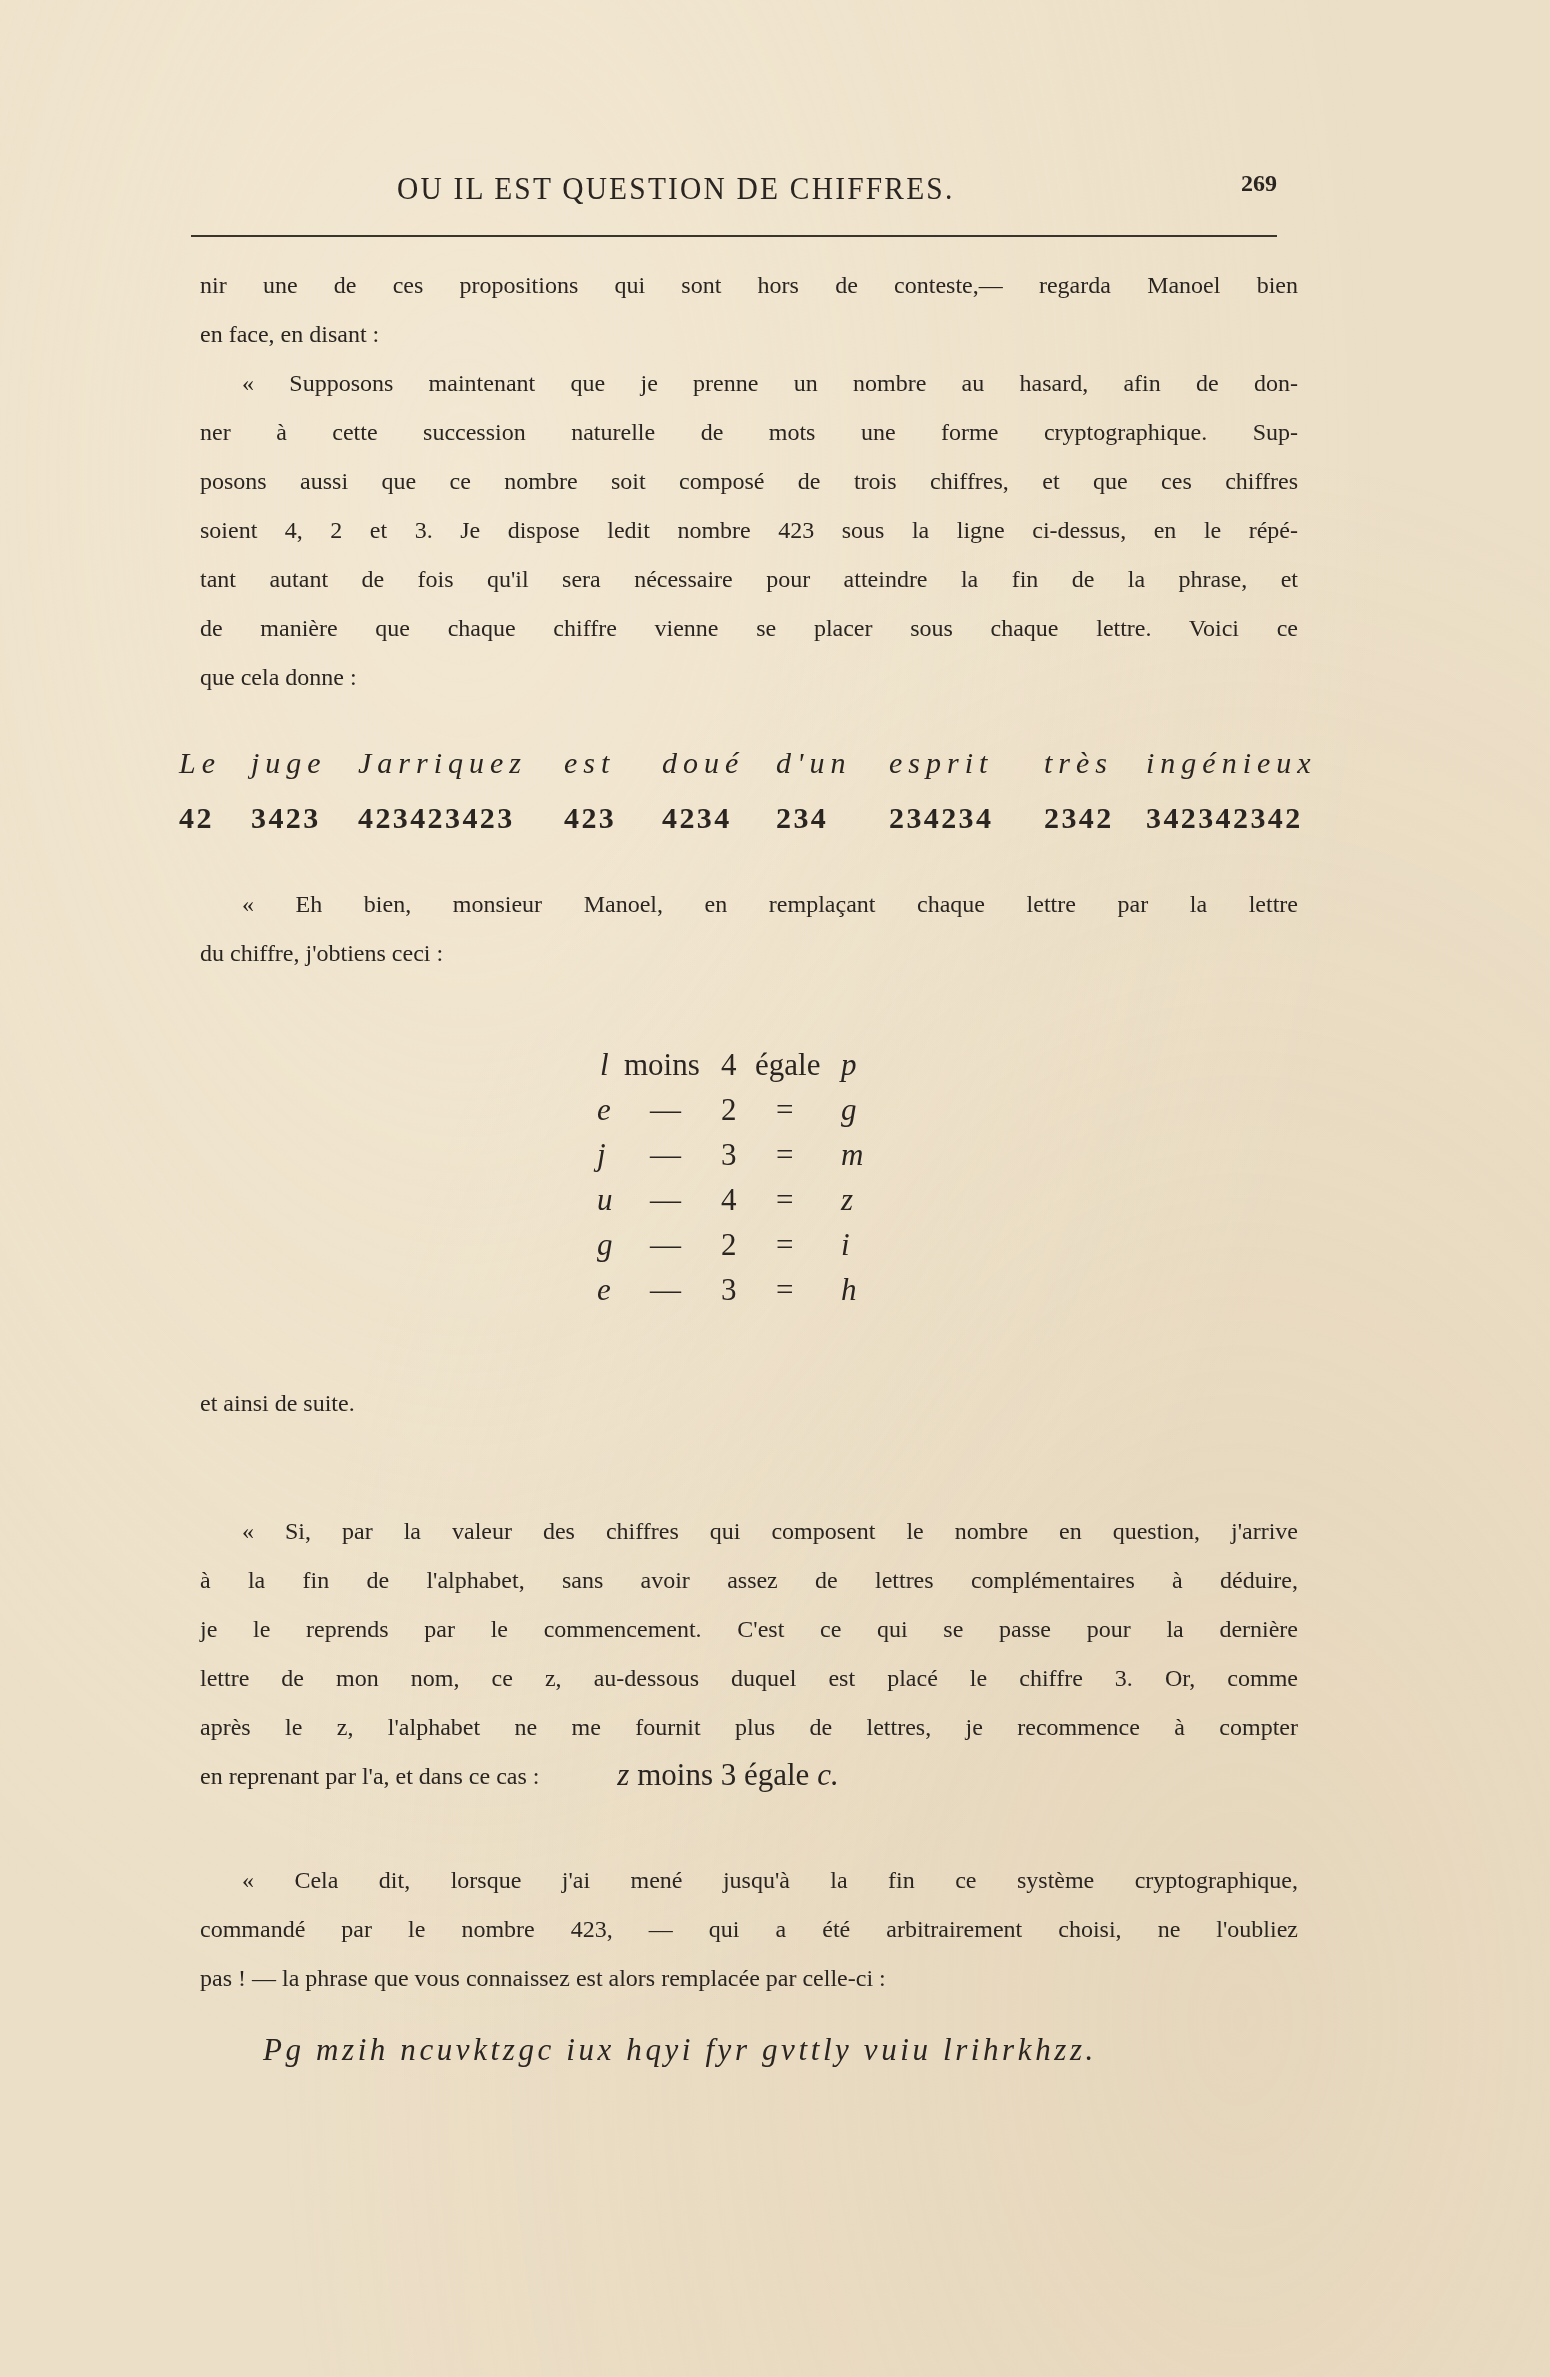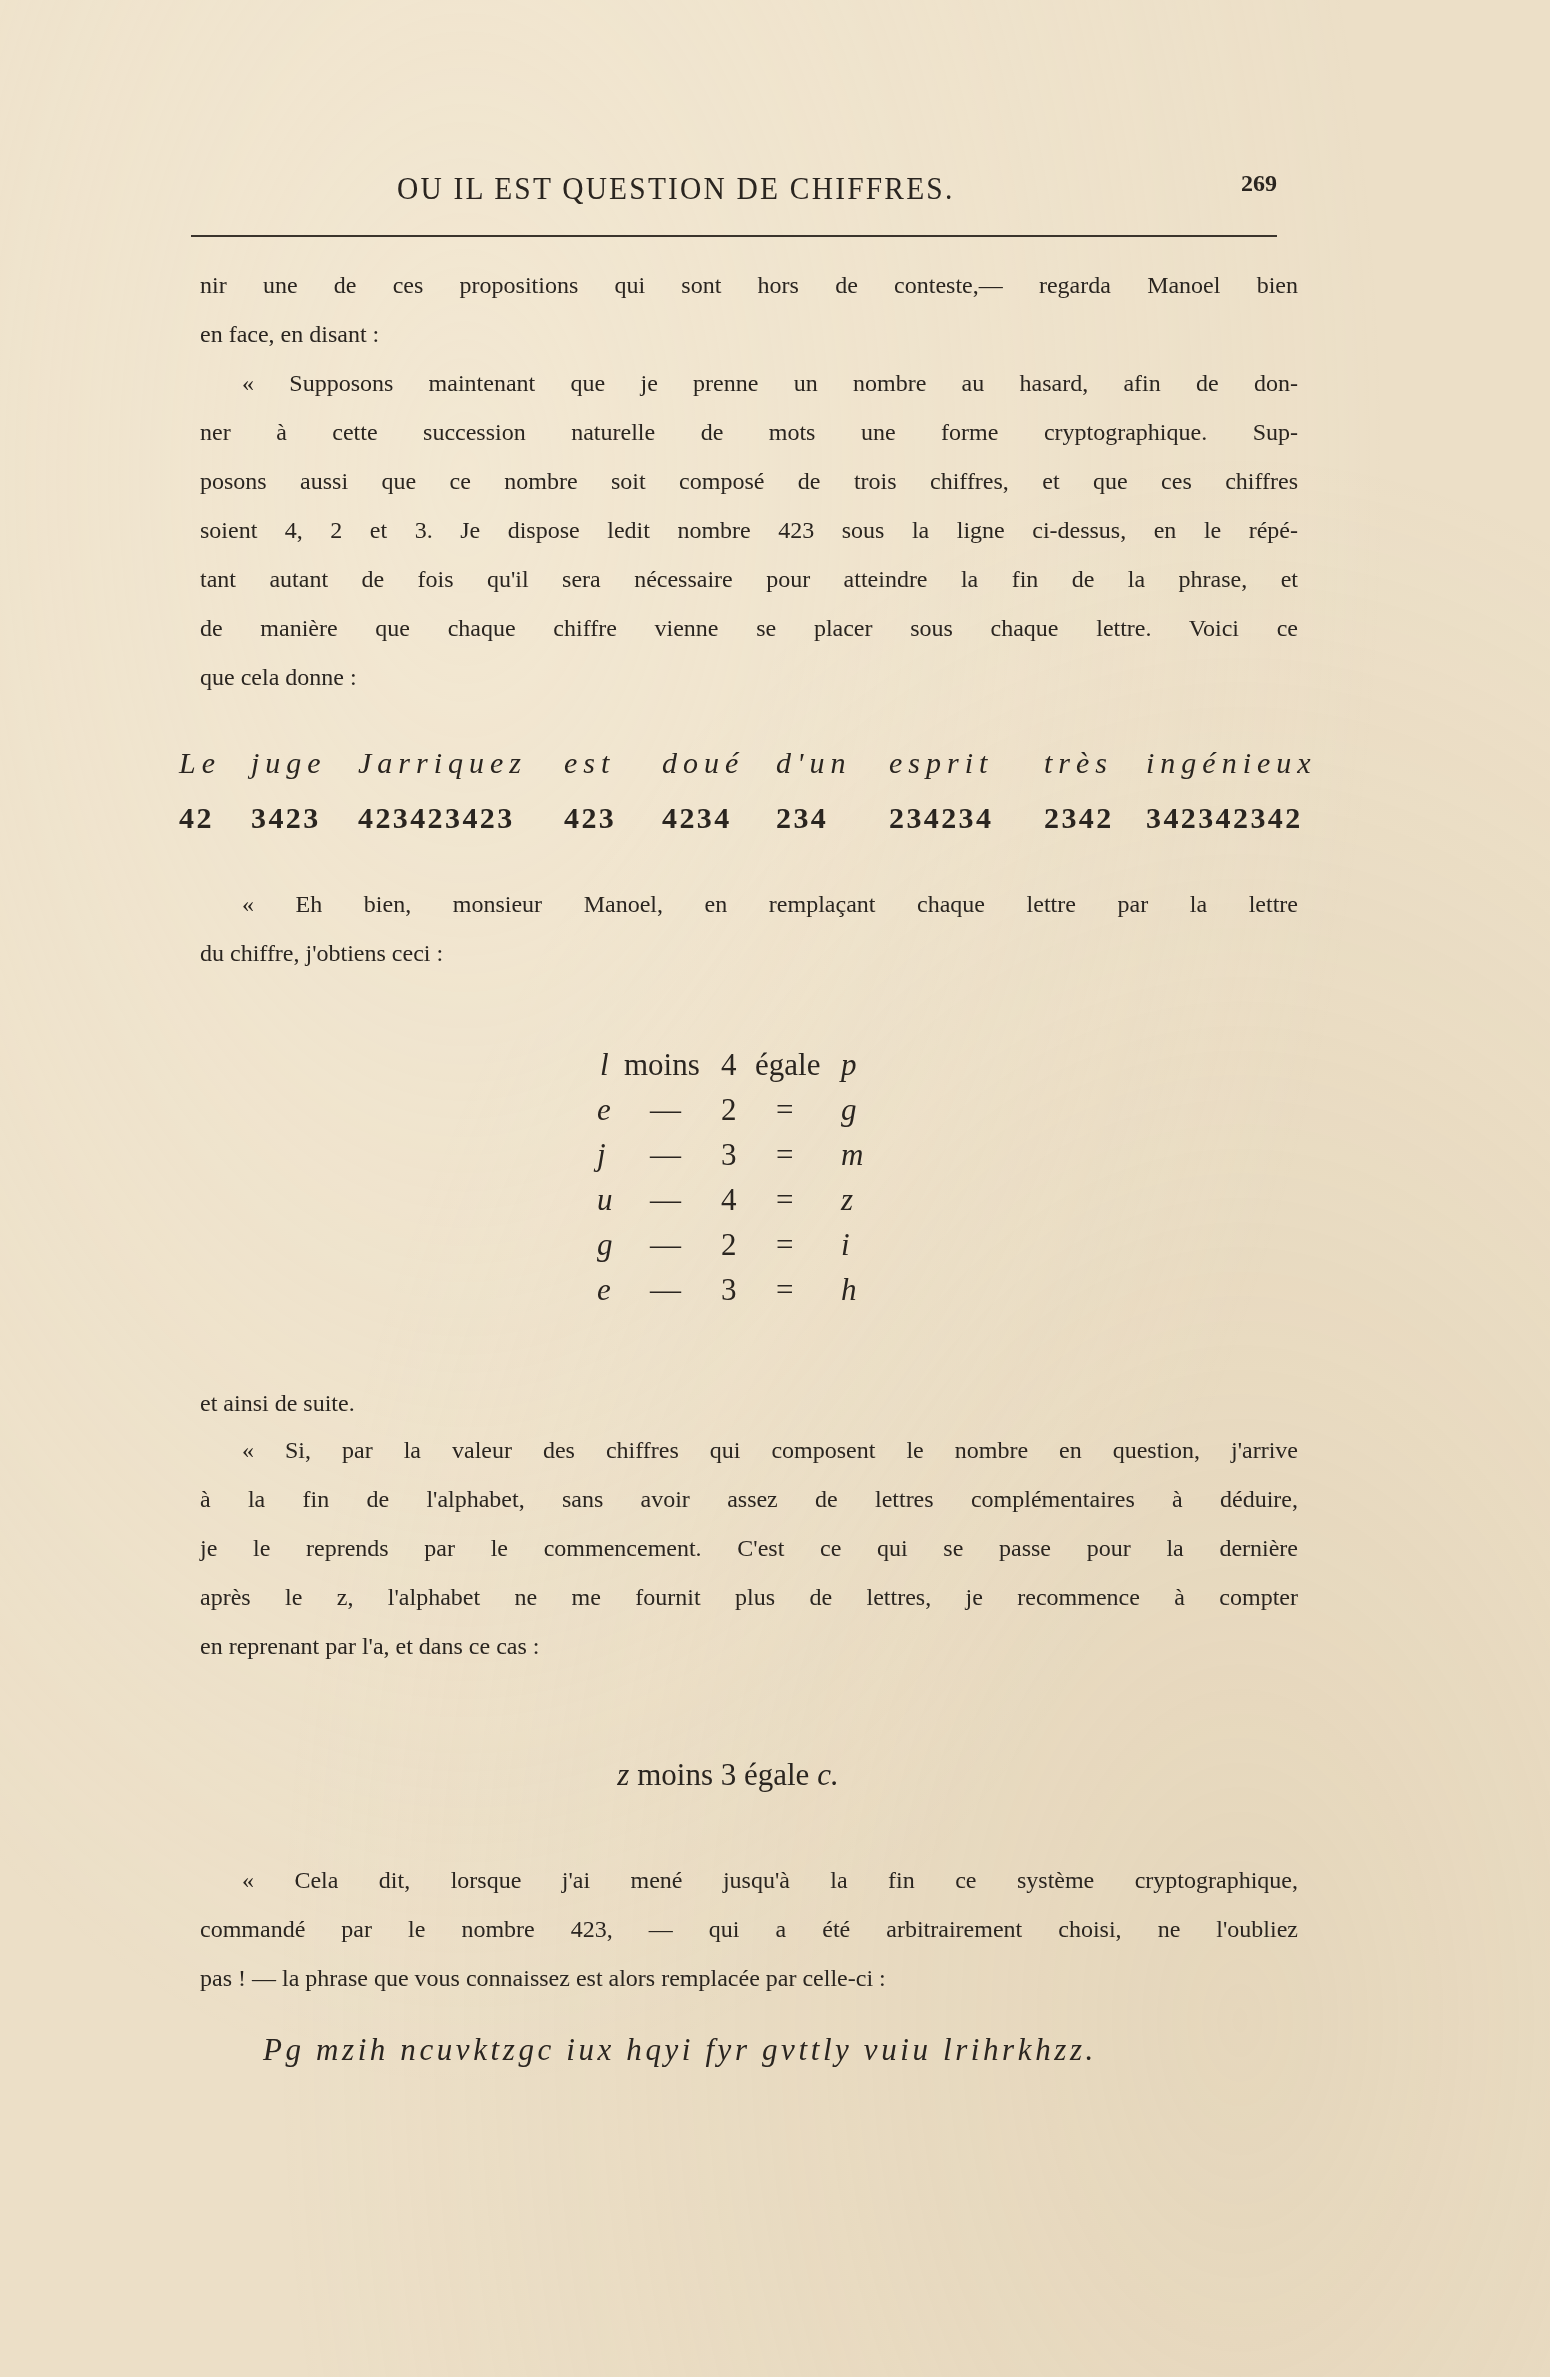--- a/index.html
+++ b/index.html
@@ -159,24 +159,25 @@
       <span class="sub-cell" style="left:542px;">3</span>
       <span class="sub-cell" style="left:597px;">=</span>
       <span class="sub-cell it" style="left:662px;">h</span>
     </div>
   </div>
 
   <div class="text" style="top:1379px;">
     <span class="line last">et ainsi de suite.</span>
   </div>
 
-  <div class="text" style="top:1426px;">
+  <div class="text" style="top:1507px;">
     <span class="line indent">« Si, par la valeur des chiffres qui composent le nombre en question, j'arrive</span>
     <span class="line">à la fin de l'alphabet, sans avoir assez de lettres complémentaires à déduire,</span>
     <span class="line">je le reprends par le commencement. C'est ce qui se passe pour la dernière</span>
+    <span class="line">lettre de mon nom, ce z, au-dessous duquel est placé le chiffre 3. Or, comme</span>
     <span class="line">après le z, l'alphabet ne me fournit plus de lettres, je recommence à compter</span>
     <span class="line last">en reprenant par l'a, et dans ce cas :</span>
   </div>
 
   <div class="centered" style="top:1757px;">
     <span class="it">z</span>
     <span>moins 3 égale</span>
     <span class="it">c.</span>
   </div>
 

